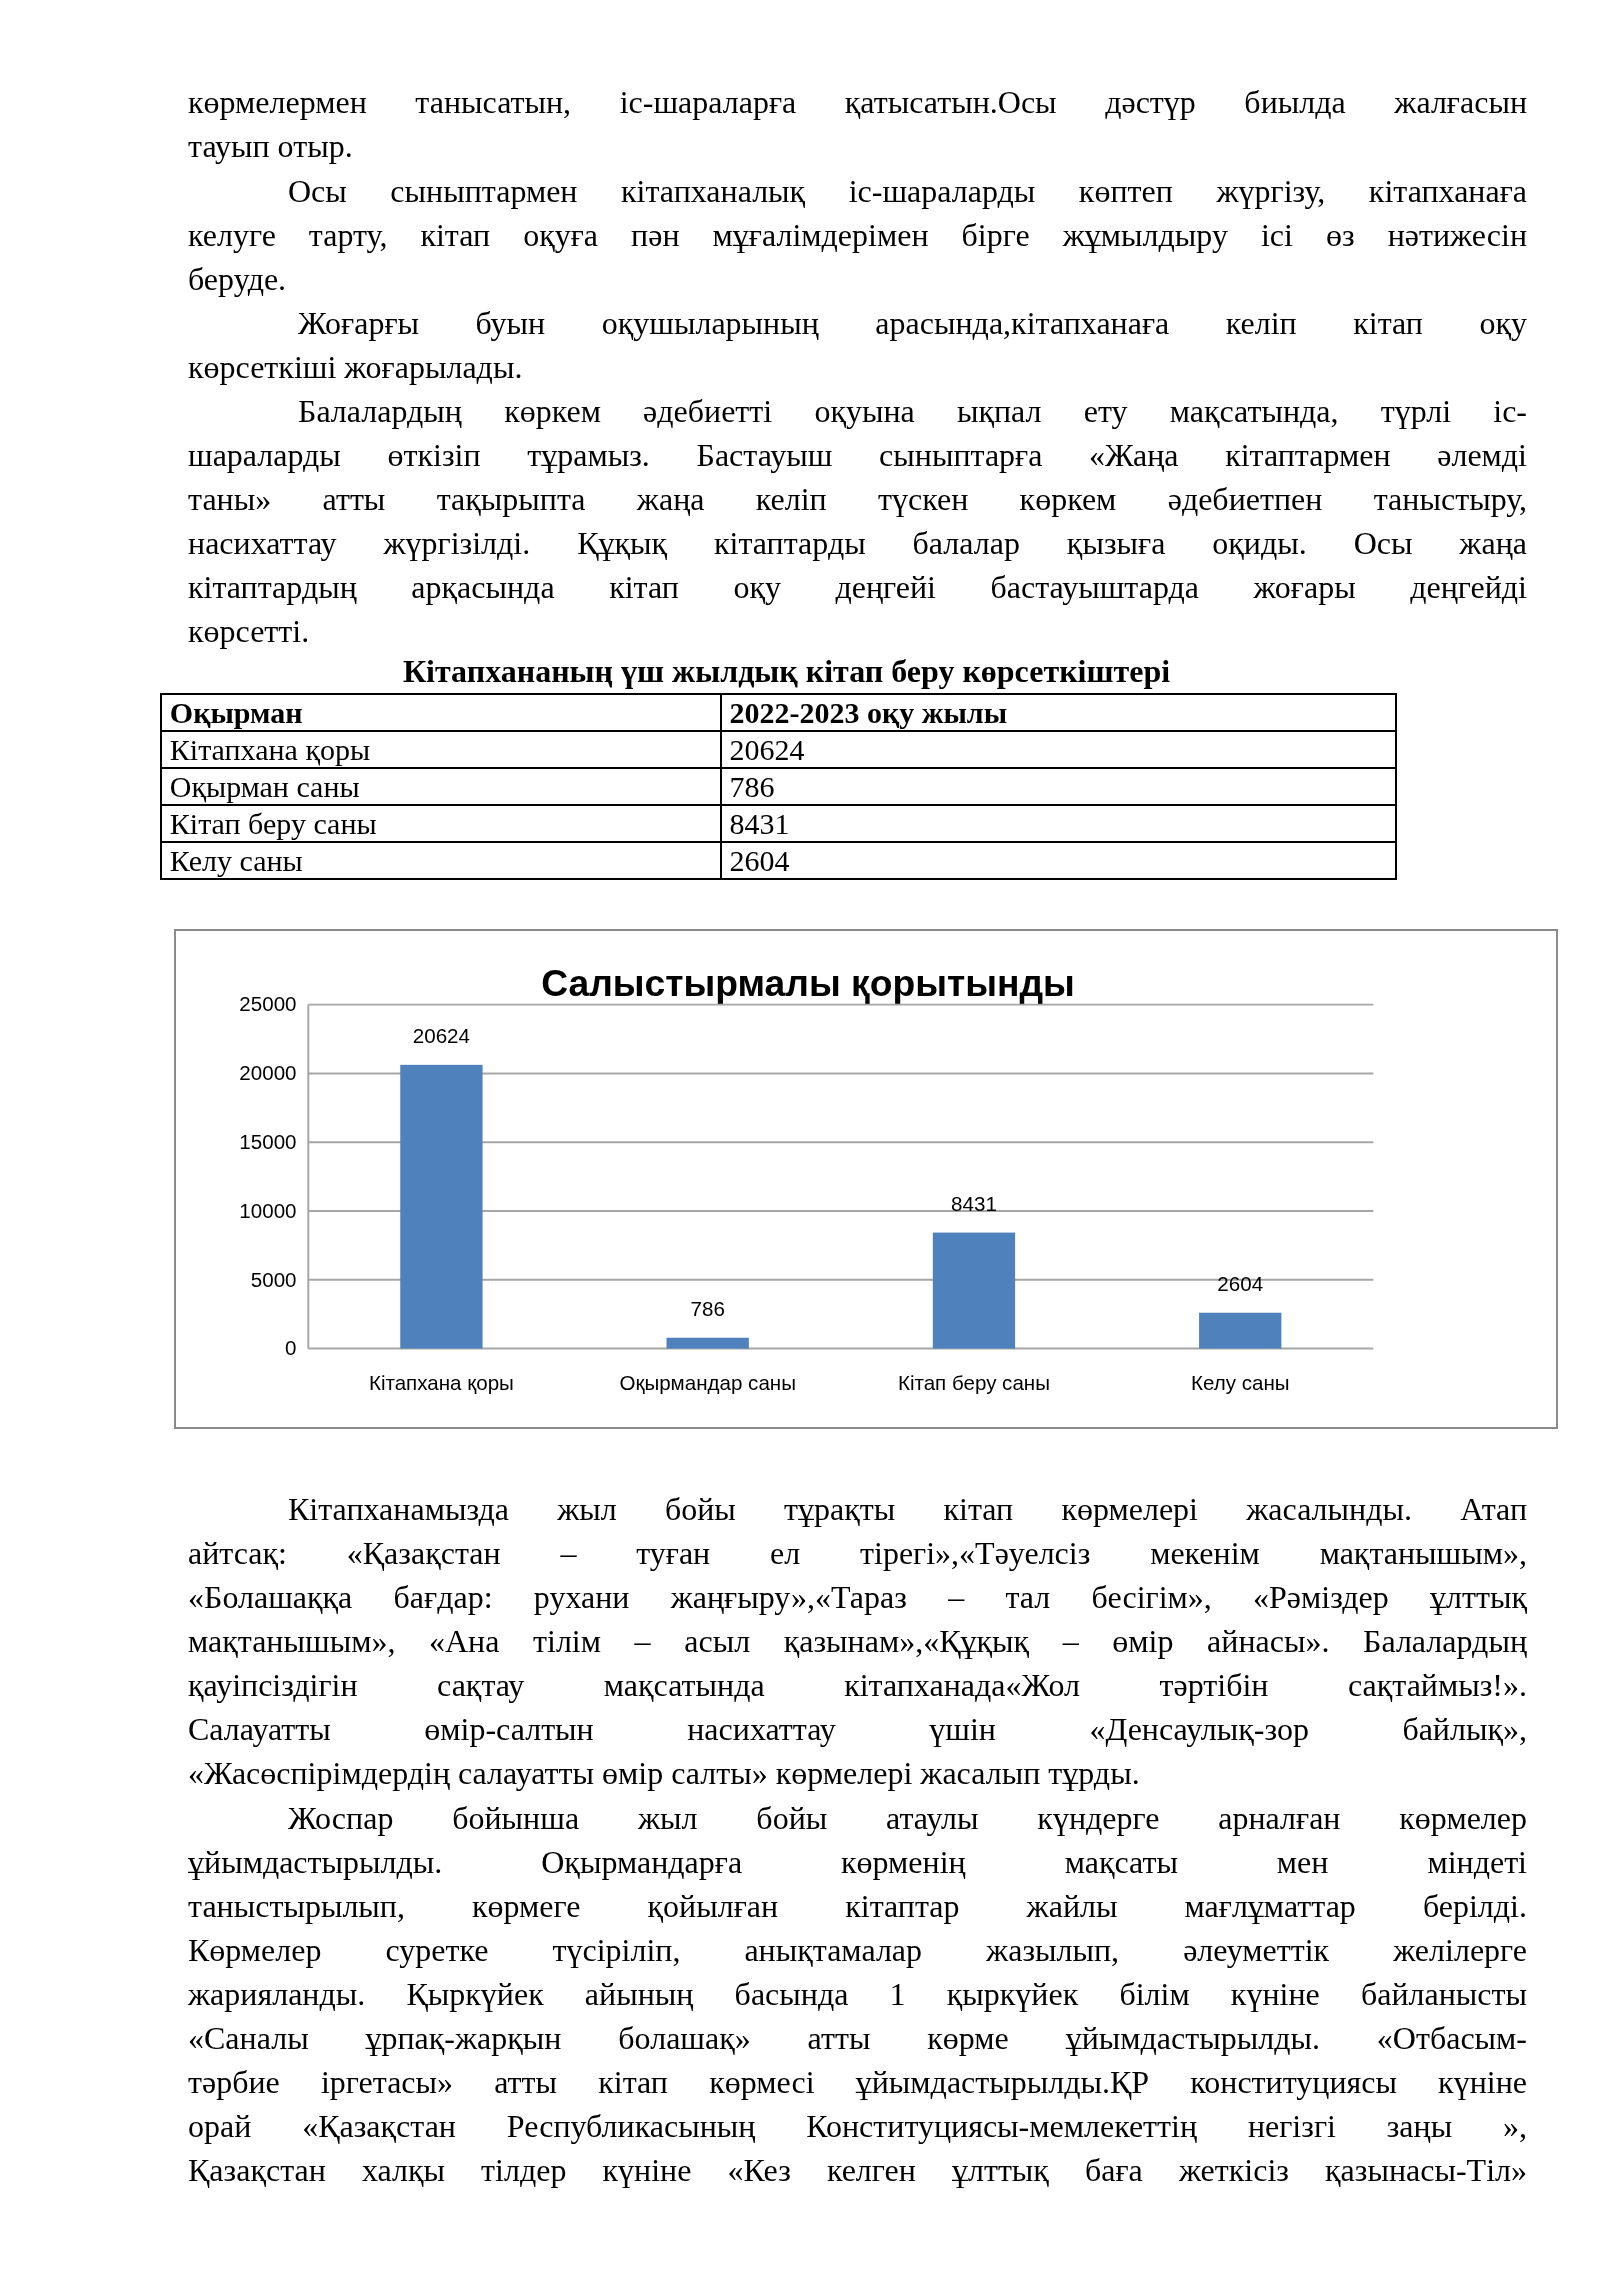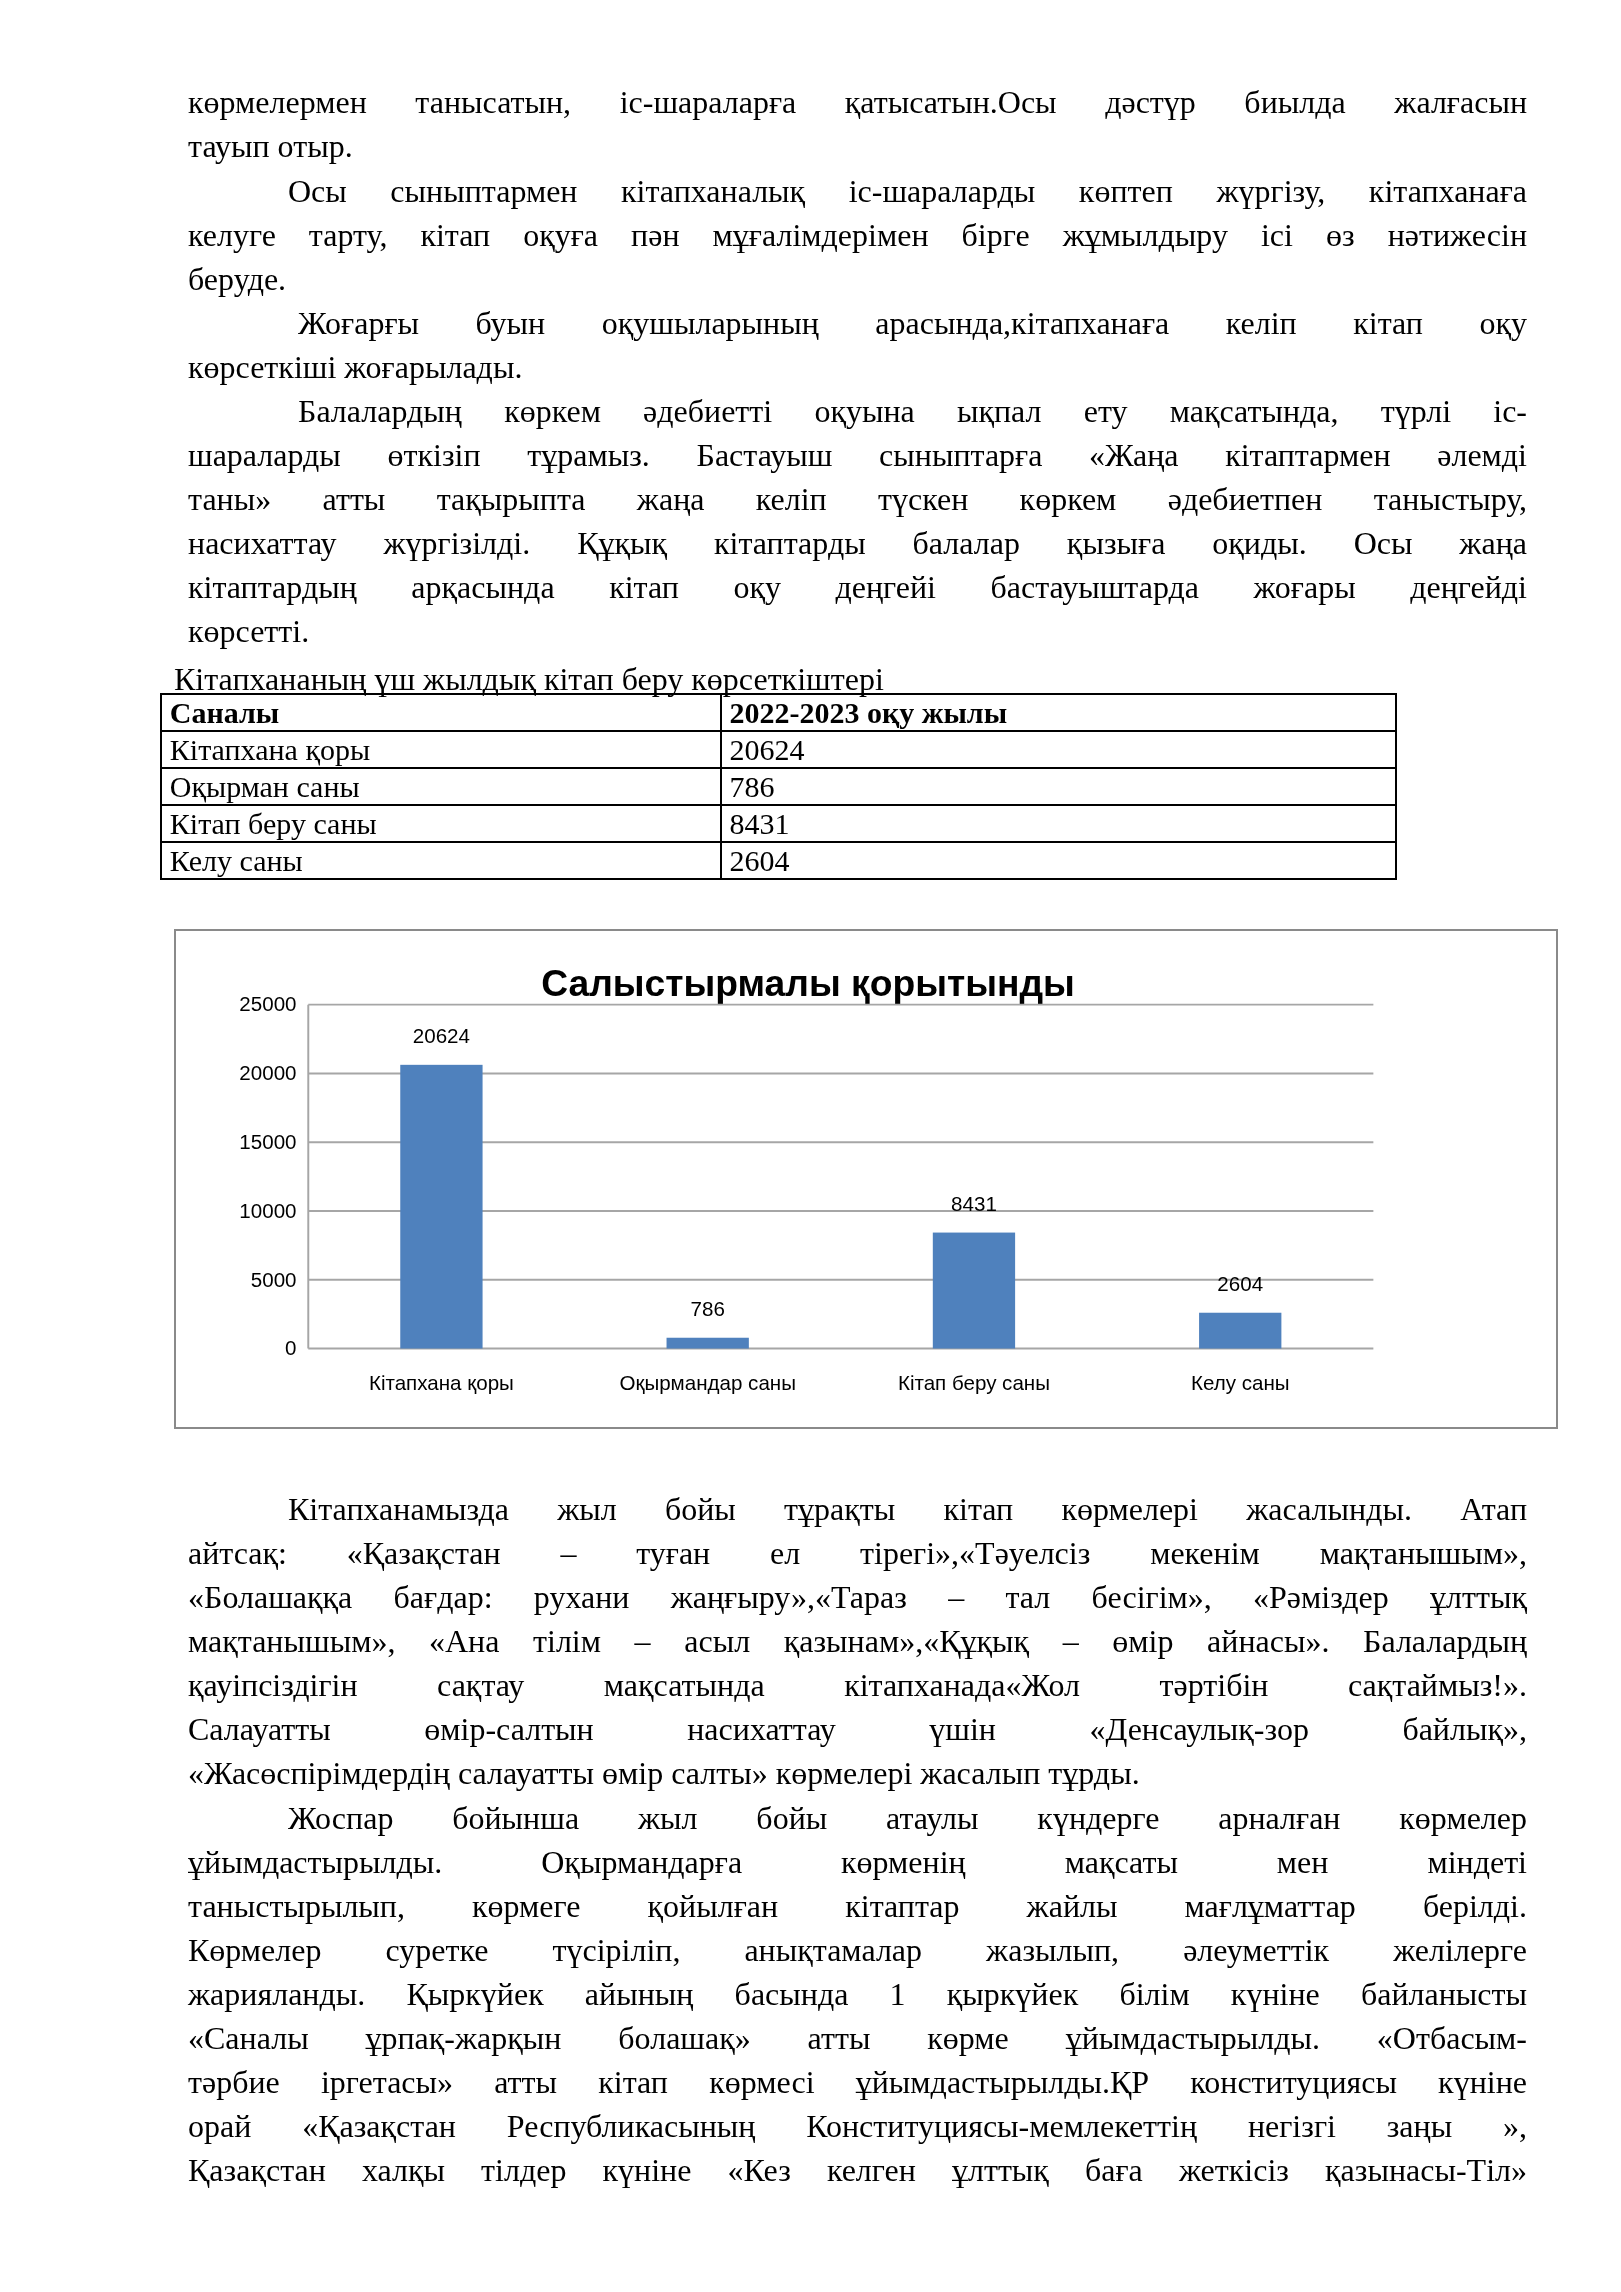--- a/index.html
+++ b/index.html
@@ -2,22 +2,22 @@
 <html><head>
 <meta charset="utf-8">
 <style>
   html, body { margin: 0; padding: 0; background: #ffffff; }
   body { width: 1621px; height: 2293px; position: relative; overflow: hidden;
          font-family: "Liberation Serif", serif; color: #000; }
   .para { position: absolute; left: 188px; width: 1339px; font-size: 32px;
           line-height: 44px; text-align: justify; }
   .line { display: block; text-align: justify; text-align-last: justify; white-space: nowrap; }
   .line.last { text-align-last: left; }
-  .table-title { position: absolute; left: 174px; width: 1225px; top: 653px; 
-                 font-weight: normal; font-size: 32px; line-height: 37px; margin-top: 8px; }
+  .table-title { position: absolute; left: 174px; width: 1225px; top: 653px; text-align: center;
+                 font-weight: bold; font-size: 32px; line-height: 37px; }
   table.stats { position: absolute; left: 160px; top: 693px; width: 1237px; border-collapse: collapse;
                 font-size: 30px; }
   table.stats td { border: 2px solid #000; padding: 0 7.8px; height: 35px; line-height: 35px; }
   table.stats td:first-child { width: 542px; }
   table.stats tr.head td { font-weight: bold; }
   .chart-frame { position: absolute; left: 174px; top: 929px; width: 1384px; height: 500px;
                  border: 2px solid #8a8a8a; box-sizing: border-box; background: #fff; }
   svg.chart { position: absolute; left: 0; top: 0; }
 </style>
 </head>
@@ -46,21 +46,21 @@
   <span class="line">насихаттау жүргізілді. Құқық кітаптарды балалар қызыға оқиды. Осы жаңа</span>
   <span class="line">кітаптардың арқасында кітап оқу деңгейі бастауыштарда жоғары  деңгейді</span>
   <span class="line last">көрсетті.</span>
 </div>
 
 <div class="table-title">Кітапхананың үш жылдық кітап  беру  көрсеткіштері</div>
 
 <table class="stats">
   <tbody>
       <tr class="head">
-    <td>Саналы</td>
+    <td>Оқырман</td>
     <td>2022-2023  оқу жылы</td>
   </tr>
   <tr>
     <td>Кітапхана қоры</td>
     <td>20624</td>
   </tr>
   <tr>
     <td>Оқырман саны</td>
     <td>786</td>
   </tr>

